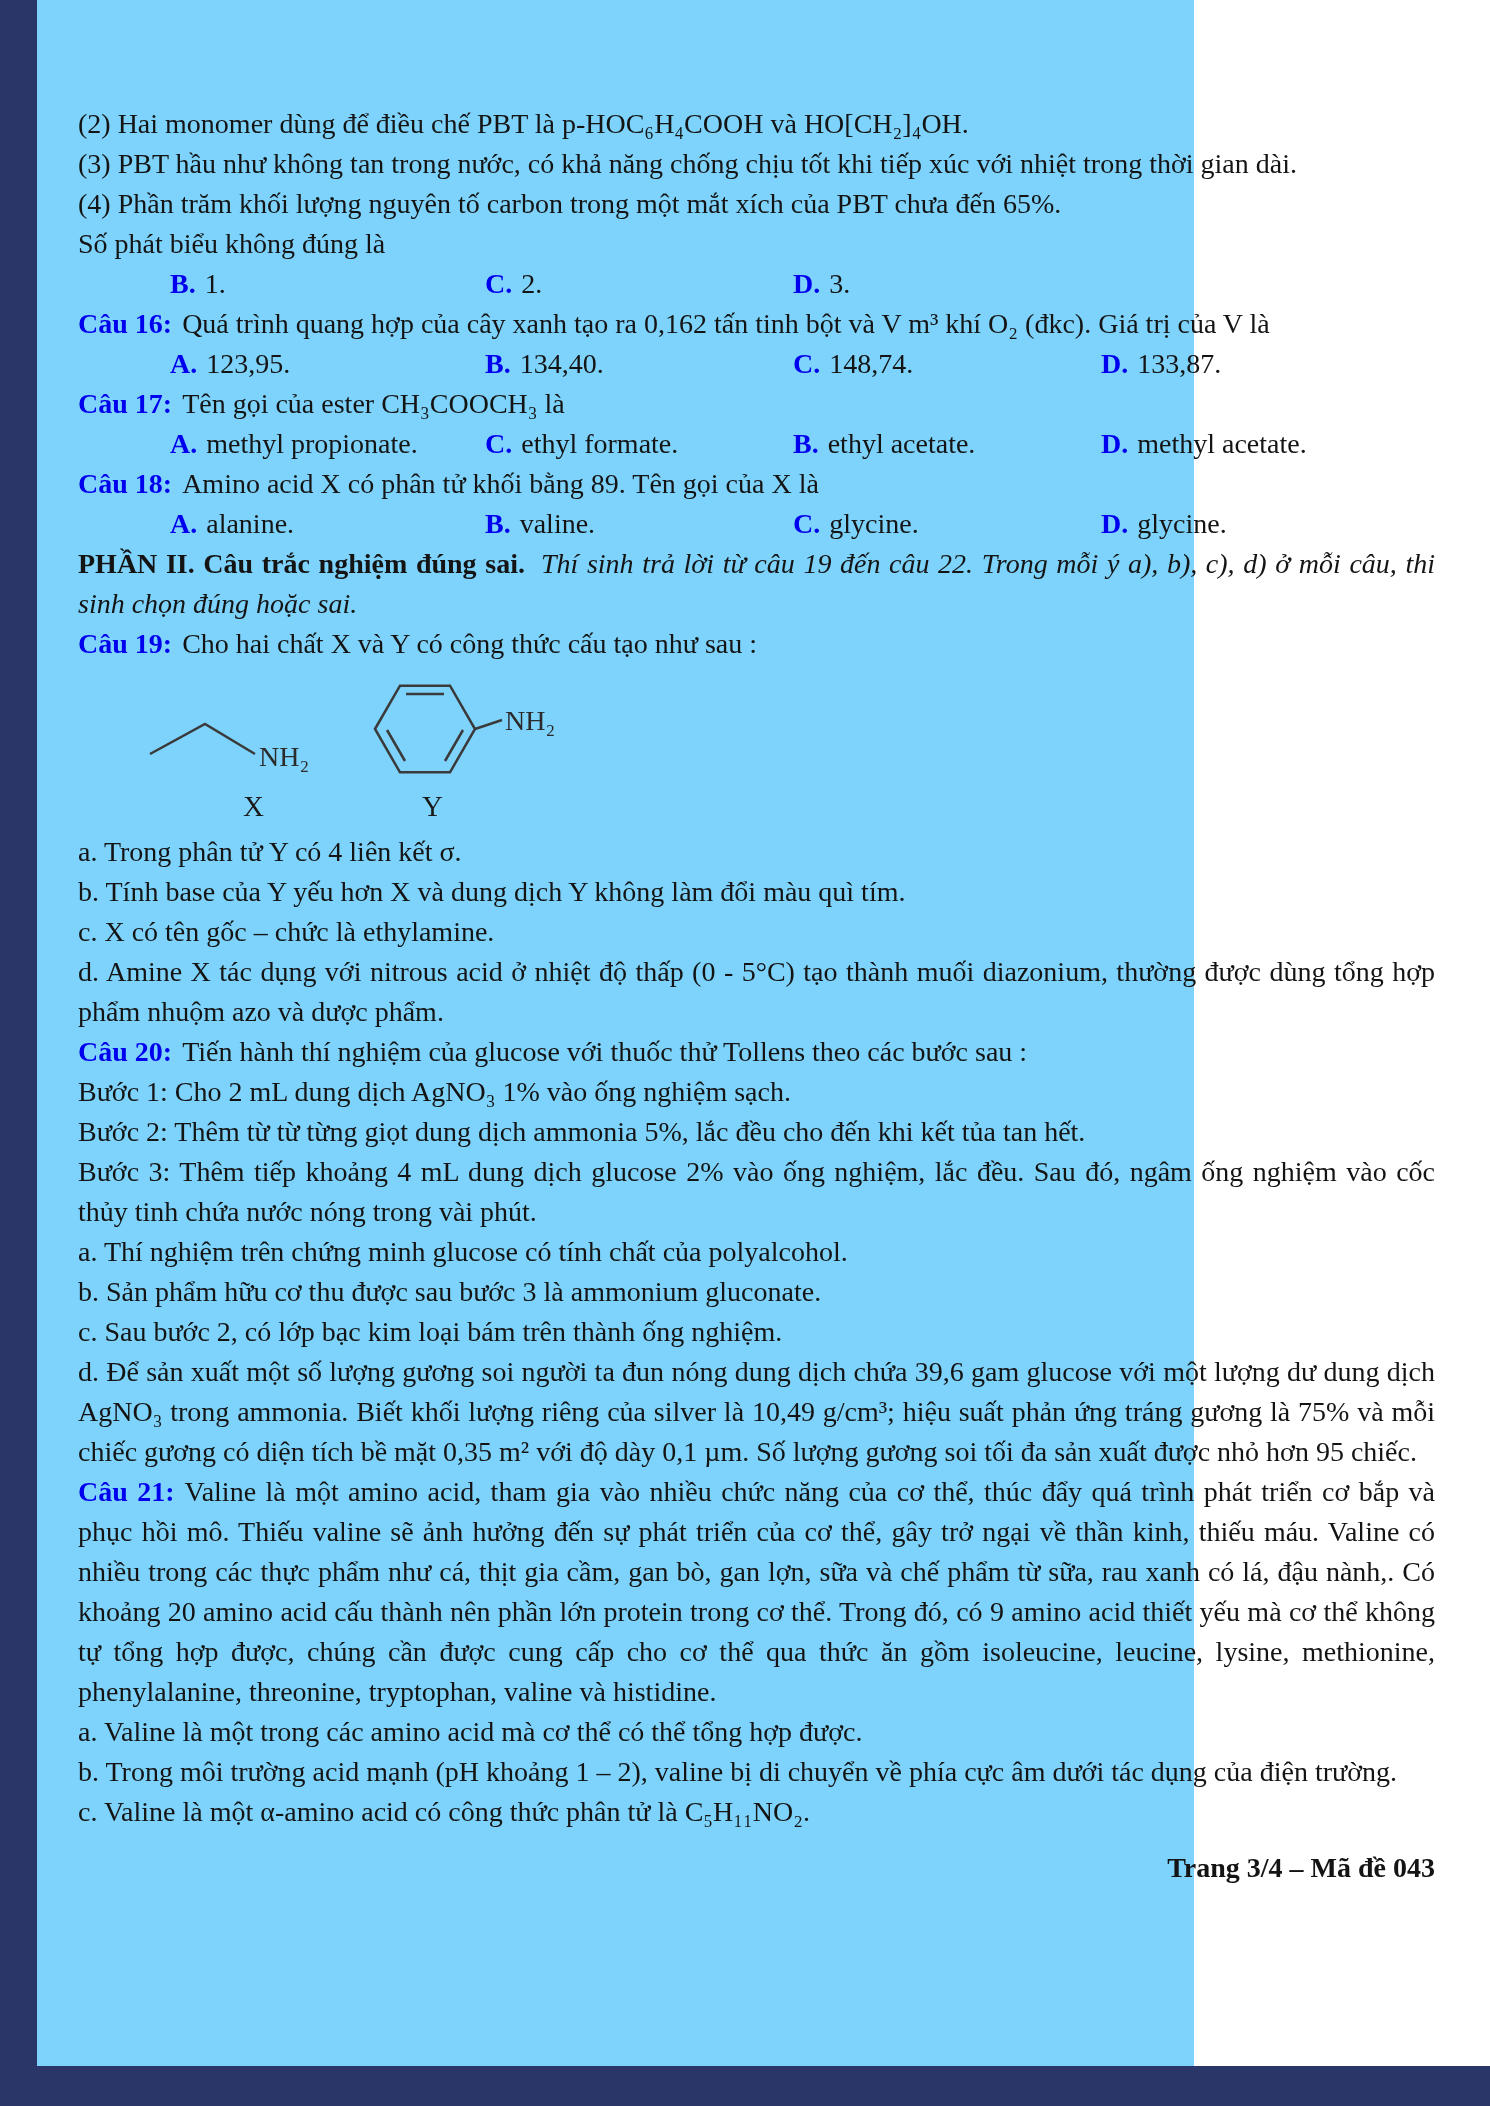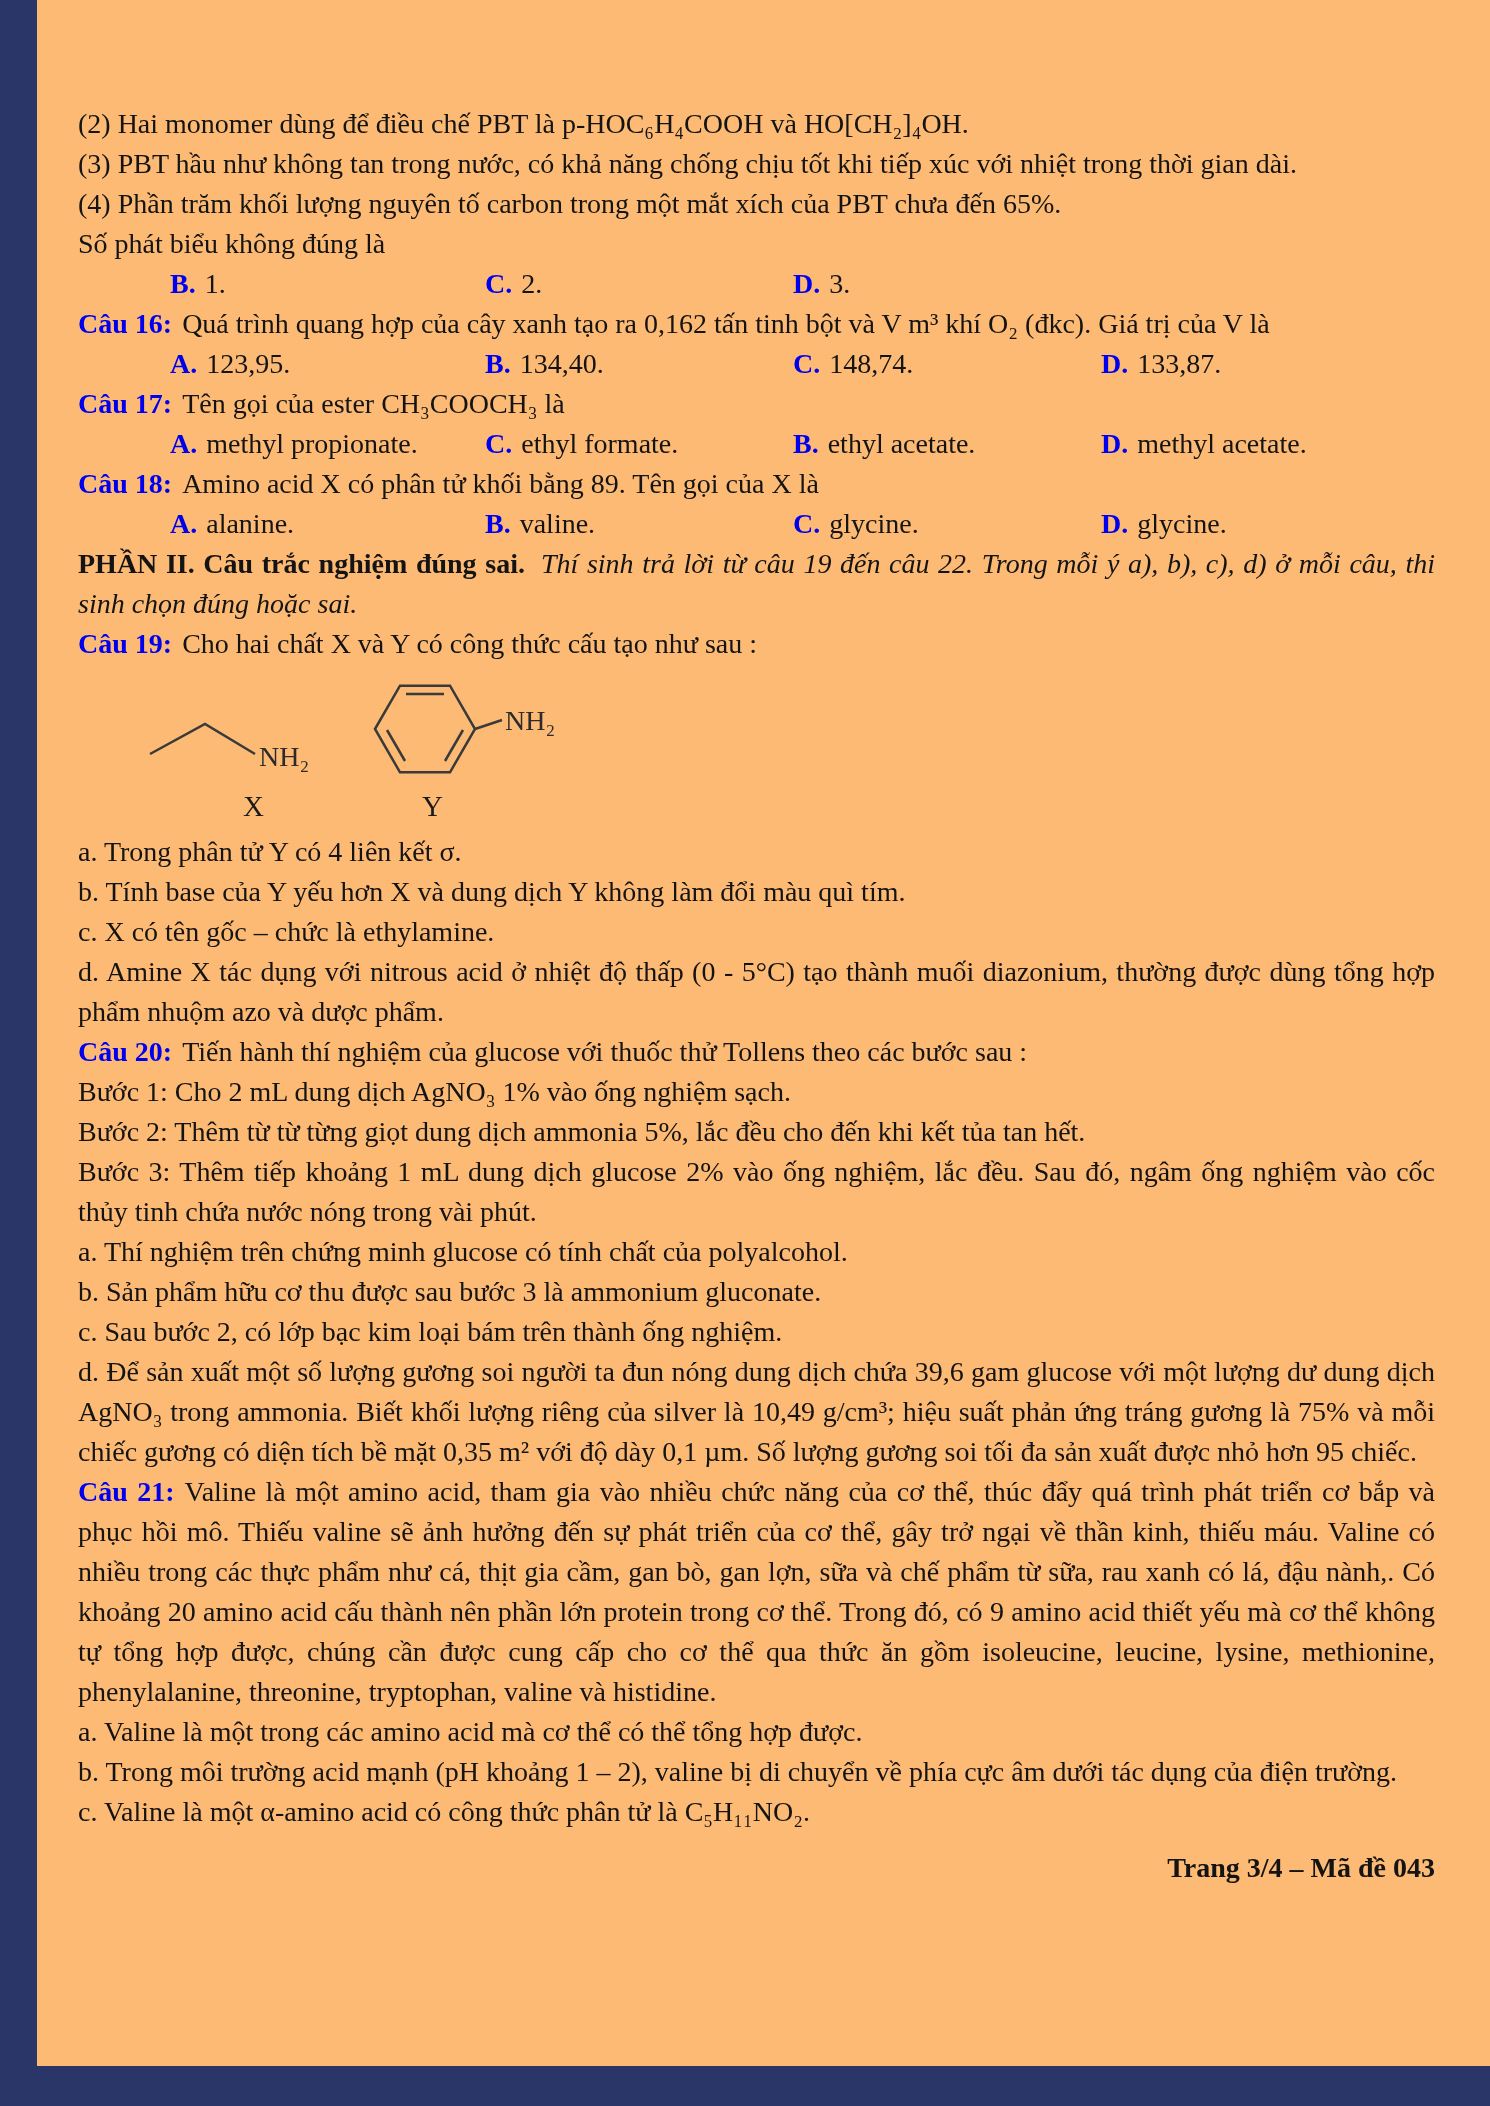--- a/index.html
+++ b/index.html
@@ -1,21 +1,21 @@
 <!DOCTYPE html>
 <html><head>
 <meta charset="utf-8">
 <style>
   html,body{margin:0;padding:0;}
   body{
     width:1490px;height:2106px;position:relative;background:#ffffff;
     font-family:"Liberation Serif","DejaVu Serif",serif;color:#141414;
     overflow:hidden;
   }
-  .page{position:absolute;left:0;top:0;width:1490px;height:2106px;background:#fdba74;}
+  .page{position:absolute;left:0;top:0;width:1194px;height:2106px;background:#7dd3fc;}
   .leftbar{position:absolute;left:0;top:0;width:37px;height:2106px;background:#2a3568;}
   .bottombar{position:absolute;left:0;top:2066px;width:1490px;height:40px;background:#2a3568;}
   .content{
     position:absolute;left:0;top:0;width:1490px;box-sizing:border-box;
     padding:104px 55px 0 78px;font-size:28px;line-height:40px;
   }
   p{margin:0;}
   .just{text-align:justify;}
   .qlabel{color:#0000ee;font-weight:bold;margin-right:10px;}
   .opts{display:grid;grid-template-columns:315px 308px 308px auto;padding-left:92px;}
@@ -95,21 +95,21 @@
     </div>
 
     <p class="just">a. Trong phân tử Y có 4 liên kết σ.</p>
     <p class="just">b. Tính base của Y yếu hơn X và dung dịch Y không làm đổi màu quì tím.</p>
     <p class="just">c. X có tên gốc – chức là ethylamine.</p>
     <p class="just">d. Amine X tác dụng với nitrous acid ở nhiệt độ thấp (0 - 5°C) tạo thành muối diazonium, thường được dùng tổng hợp phẩm nhuộm azo và dược phẩm.</p>
 
     <p class="just"><span class="qlabel">Câu 20:</span><span>Tiến hành thí nghiệm của glucose với thuốc thử Tollens theo các bước sau :</span></p>
     <p class="just">Bước 1: Cho 2 mL dung dịch AgNO₃ 1% vào ống nghiệm sạch.</p>
     <p class="just">Bước 2: Thêm từ từ từng giọt dung dịch ammonia 5%, lắc đều cho đến khi kết tủa tan hết.</p>
-    <p class="just">Bước 3: Thêm tiếp khoảng 1 mL dung dịch glucose 2% vào ống nghiệm, lắc đều. Sau đó, ngâm ống nghiệm vào cốc thủy tinh chứa nước nóng trong vài phút.</p>
+    <p class="just">Bước 3: Thêm tiếp khoảng 4 mL dung dịch glucose 2% vào ống nghiệm, lắc đều. Sau đó, ngâm ống nghiệm vào cốc thủy tinh chứa nước nóng trong vài phút.</p>
     <p class="just">a. Thí nghiệm trên chứng minh glucose có tính chất của polyalcohol.</p>
     <p class="just">b. Sản phẩm hữu cơ thu được sau bước 3 là ammonium gluconate.</p>
     <p class="just">c. Sau bước 2, có lớp bạc kim loại bám trên thành ống nghiệm.</p>
     <p class="just">d. Để sản xuất một số lượng gương soi người ta đun nóng dung dịch chứa 39,6 gam glucose với một lượng dư dung dịch AgNO₃ trong ammonia. Biết khối lượng riêng của silver là 10,49 g/cm³; hiệu suất phản ứng tráng gương là 75% và mỗi chiếc gương có diện tích bề mặt 0,35 m² với độ dày 0,1 µm. Số lượng gương soi tối đa sản xuất được nhỏ hơn 95 chiếc.</p>
 
     <p class="just"><span class="qlabel">Câu 21:</span><span>Valine là một amino acid, tham gia vào nhiều chức năng của cơ thể, thúc đẩy quá trình phát triển cơ bắp và phục hồi mô. Thiếu valine sẽ ảnh hưởng đến sự phát triển của cơ thể, gây trở ngại về thần kinh, thiếu máu. Valine có nhiều trong các thực phẩm như cá, thịt gia cầm, gan bò, gan lợn, sữa và chế phẩm từ sữa, rau xanh có lá, đậu nành,. Có khoảng 20 amino acid cấu thành nên phần lớn protein trong cơ thể. Trong đó, có 9 amino acid thiết yếu mà cơ thể không tự tổng hợp được, chúng cần được cung cấp cho cơ thể qua thức ăn gồm isoleucine, leucine, lysine, methionine, phenylalanine, threonine, tryptophan, valine và histidine.</span></p>
     <p class="just">a. Valine là một trong các amino acid mà cơ thể có thể tổng hợp được.</p>
     <p class="just">b. Trong môi trường acid mạnh (pH khoảng 1 – 2), valine bị di chuyển về phía cực âm dưới tác dụng của điện trường.</p>
     <p class="just">c. Valine là một α-amino acid có công thức phân tử là C₅H₁₁NO₂.</p>
 

